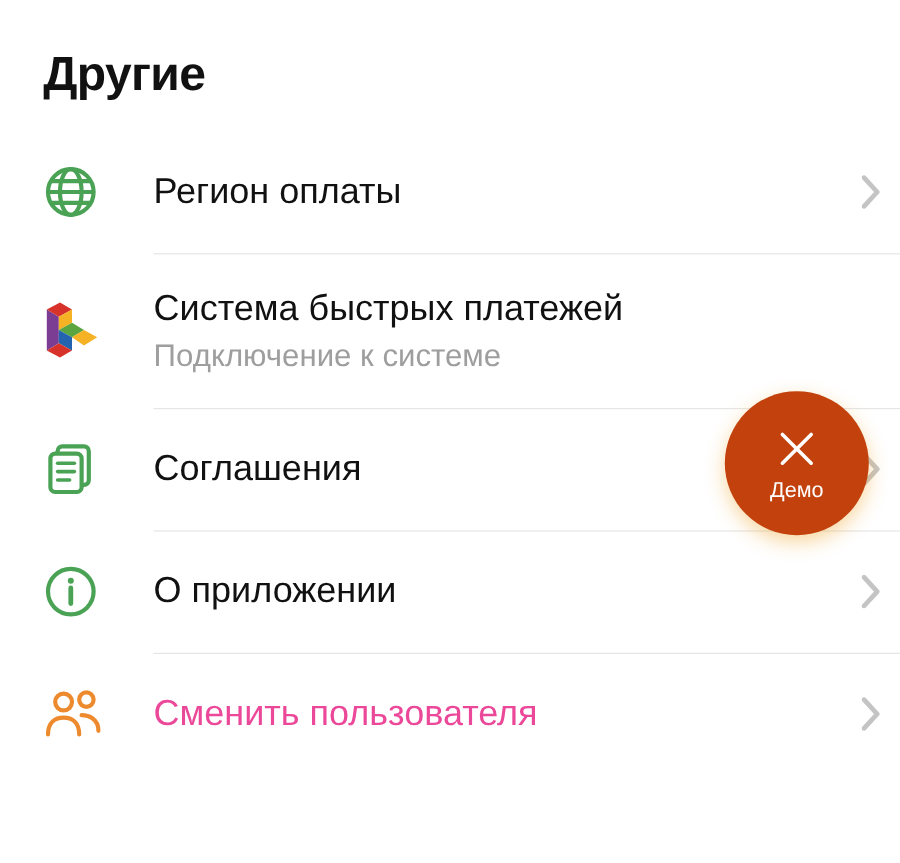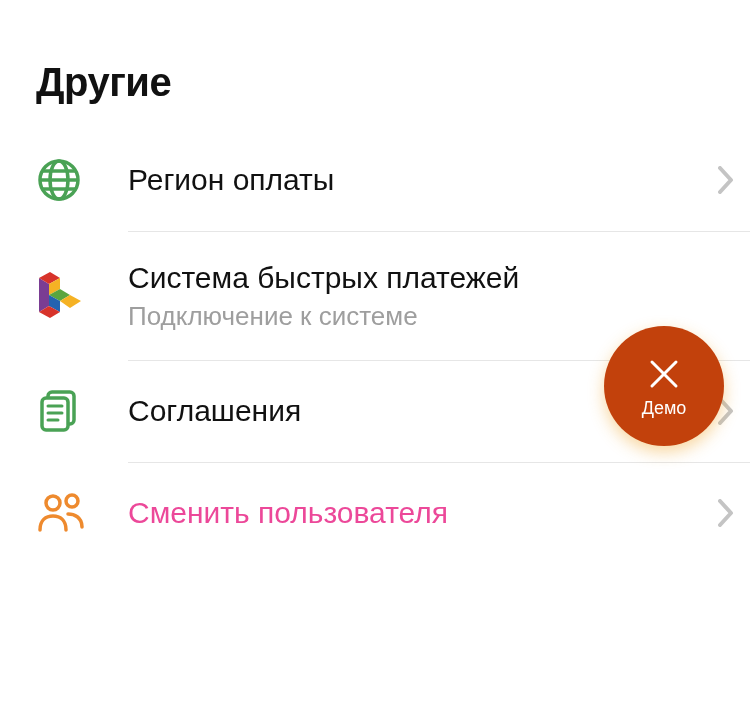--- a/index.html
+++ b/index.html
@@ -1,18 +1,18 @@
 <!DOCTYPE html>
 <html><head>
 <meta charset="utf-8">
 <style>
   * { box-sizing: border-box; margin: 0; padding: 0; }
   html, body { width: 750px; height: 719px; font-family: -apple-system, "Helvetica Neue", Arial, sans-serif; background: #fff; }
   .container { padding: 40px 0 0 0; position: relative; }
-  .section-title { font-size: 40px; font-weight: 800; color: #111; padding: 0 36px 24px 36px; letter-spacing: -0.5px; margin-top: 20px; }
+  .section-title { font-size: 40px; font-weight: 800; color: #111; padding: 0 36px 24px 36px; letter-spacing: -0.5px; }
   .list { }
   .row {
     display: flex;
     align-items: center;
     padding: 28px 16px 28px 36px;
     position: relative;
     cursor: pointer;
   }
   .row + .row::before {
     content: "";
@@ -114,20 +114,37 @@
       <div class="text-slot">
         <div class="row-label">Соглашения</div>
       </div>
       <div class="chevron">
         <svg width="16" height="28" viewBox="0 0 16 28">
             <polyline points="2,2 13,14 2,26" fill="none" stroke="#c4c4c4" stroke-width="4" stroke-linecap="round" stroke-linejoin="round"></polyline>
           </svg>
       </div>
     </div>
 
+    <div class="row">
+      <div class="icon-slot">
+        <svg width="46" height="46" viewBox="0 0 46 46">
+          <circle cx="23" cy="23" r="19" fill="none" stroke="#4aa255" stroke-width="3.5"></circle>
+          <circle cx="23" cy="14" r="2.5" fill="#4aa255"></circle>
+          <line x1="23" y1="20" x2="23" y2="33" stroke="#4aa255" stroke-width="4" stroke-linecap="round"></line>
+        </svg>
+      </div>
+      <div class="text-slot">
+        <div class="row-label">О приложении</div>
+      </div>
+      <div class="chevron">
+        <svg width="16" height="28" viewBox="0 0 16 28">
+            <polyline points="2,2 13,14 2,26" fill="none" stroke="#c4c4c4" stroke-width="4" stroke-linecap="round" stroke-linejoin="round"></polyline>
+          </svg>
+      </div>
+    </div>
 
     <div class="row">
       <div class="icon-slot">
         <svg width="50" height="46" viewBox="0 0 50 46">
           <circle cx="17" cy="13" r="7" fill="none" stroke="#ee8a2e" stroke-width="3.5"></circle>
           <path d="M4 40 C4 30 10 26 17 26 C24 26 30 30 30 40" fill="none" stroke="#ee8a2e" stroke-width="3.5" stroke-linecap="round"></path>
           <circle cx="36" cy="11" r="6" fill="none" stroke="#ee8a2e" stroke-width="3.5"></circle>
           <path d="M32 24 C38 24 46 27 46 37" fill="none" stroke="#ee8a2e" stroke-width="3.5" stroke-linecap="round"></path>
         </svg>
       </div>

